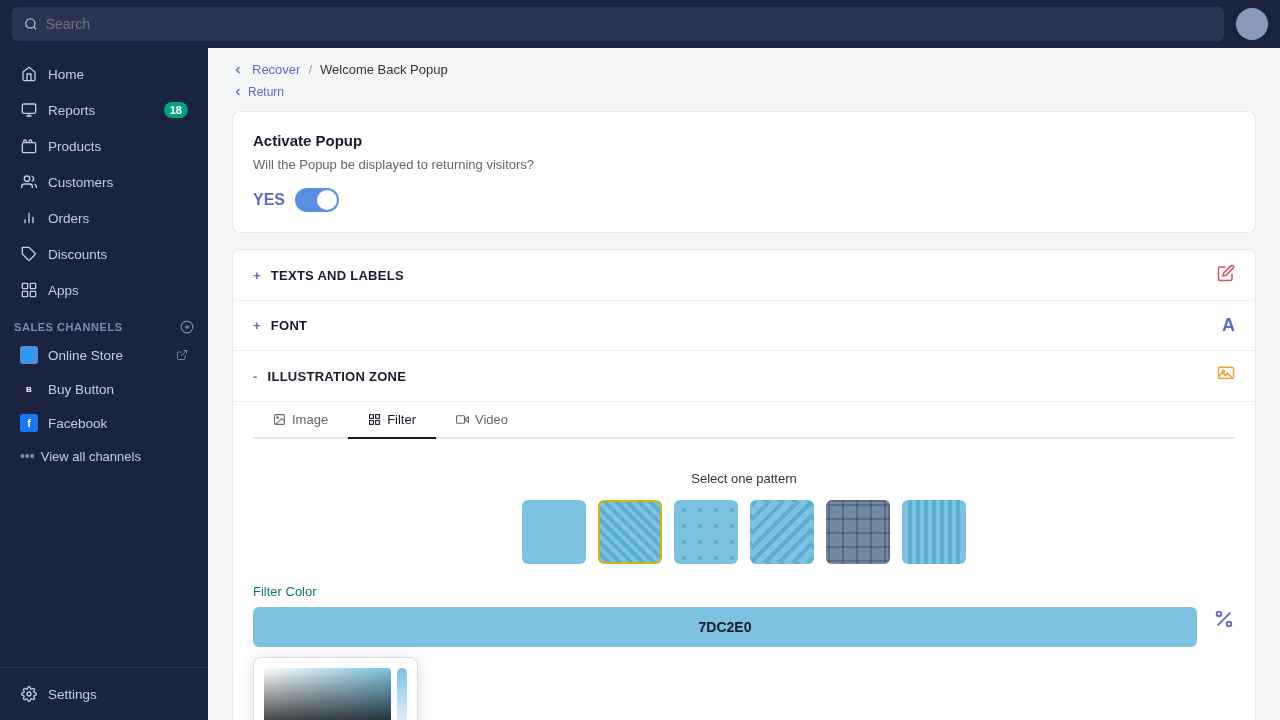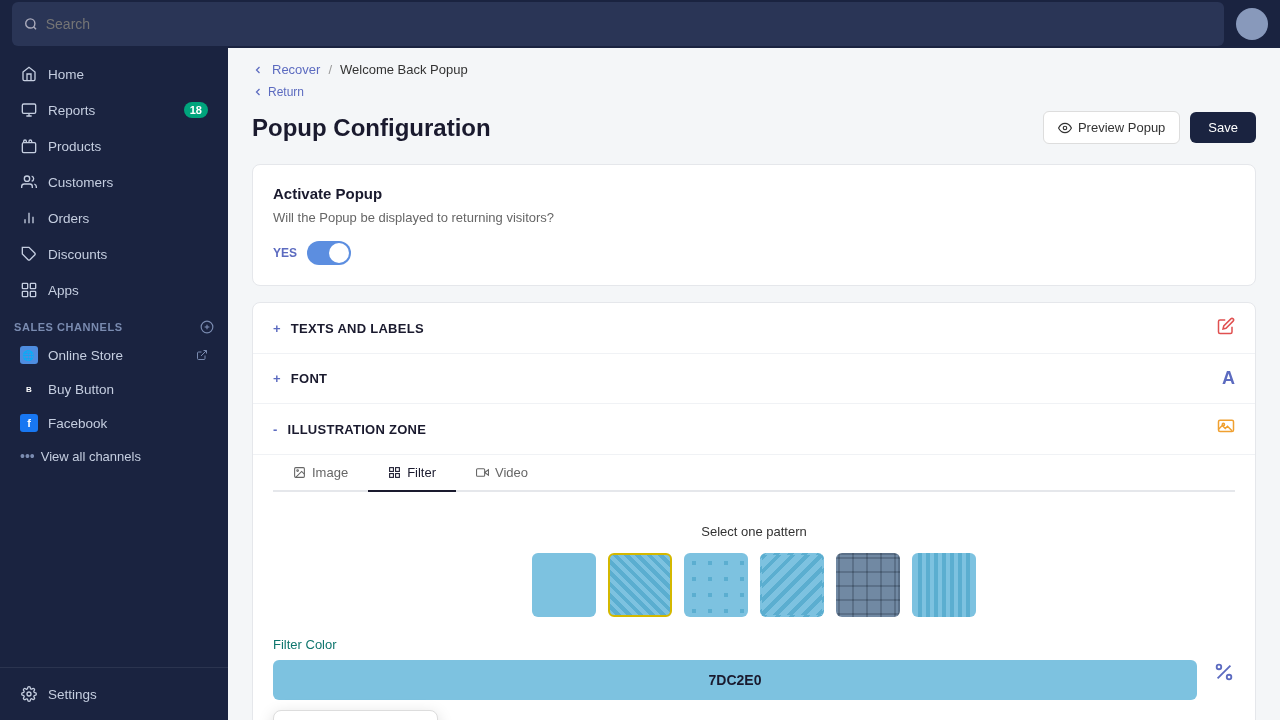--- a/index.html
+++ b/index.html
@@ -13,21 +13,21 @@
       align-items: center;
       padding: 0 12px;
       gap: 12px;
       flex-shrink: 0;
     }
     .topbar-search {
       flex: 1;
       background: #2a3556;
       border: none;
       border-radius: 6px;
-      height: 44px;
+      height: 34px;
       display: flex;
       align-items: center;
       gap: 8px;
       padding: 0 12px;
       color: #aab;
       font-size: 14px;
     }
     .topbar-search input {
       background: transparent;
       border: none;
@@ -45,21 +45,21 @@
 
     
     .layout {
       display: flex;
       flex: 1;
       overflow: hidden;
     }
 
     
     .sidebar {
-      width: 228px;
+      width: 208px;
       background: #1a2340;
       color: #c5cee0;
       display: flex;
       flex-direction: column;
       padding: 8px 0;
       flex-shrink: 0;
       overflow-y: auto;
     }
     .sidebar-item {
       display: flex;
@@ -180,21 +180,21 @@
       border-radius: 8px;
       border: 1px solid #e5e7eb;
       margin-bottom: 16px;
     }
     .card-body { padding: 20px; }
     .card-title { font-size: 15px; font-weight: 600; color: #1a1a2e; margin-bottom: 8px; }
     .card-subtitle { font-size: 13px; color: #666; margin-bottom: 16px; }
 
     
     .toggle-row { display: flex; align-items: center; gap: 10px; }
-    .toggle-label { font-size: 12px; font-weight: 700; color: #5c6bc0; }
+    .toggle-label { font-size: 16px; font-weight: 700; color: #5c6bc0; }
     .toggle-switch {
       position: relative;
       width: 44px;
       height: 24px;
       background: #5c8ee0;
       border-radius: 12px;
       cursor: pointer;
     }
     .toggle-switch::after {
       content: '';
@@ -462,33 +462,20 @@
 
     <div class="content">
 
       <div class="return-link">
         <svg width="12" height="12" viewBox="0 0 24 24" fill="none" stroke="#5c6bc0" stroke-width="2.5">
             <polyline points="15,18 9,12 15,6"></polyline>
           </svg>
         <span>Return</span>
       </div>
 
-      <div class="page-header">
-        <h1 class="page-title">Popup Configuration</h1>
-        <div class="header-actions">
-          <button class="btn-preview">
-            <svg width="14" height="14" viewBox="0 0 24 24" fill="none" stroke="#333" stroke-width="2">
-                <path d="M1 12s4-8 11-8 11 8 11 8-4 8-11 8-11-8-11-8z"></path>
-                <circle cx="12" cy="12" r="3"></circle>
-              </svg>
-            <span>Preview Popup</span>
-          </button>
-          <button class="btn-save">Save</button>
-        </div>
-      </div>
 
       <div class="card">
         <div class="card-body">
           <div class="card-title">Activate Popup</div>
           <div class="card-subtitle">Will the Popup be displayed to returning visitors?</div>
           <div class="toggle-row">
             <span class="toggle-label">YES</span>
             <div class="toggle-switch"></div>
           </div>
         </div>

